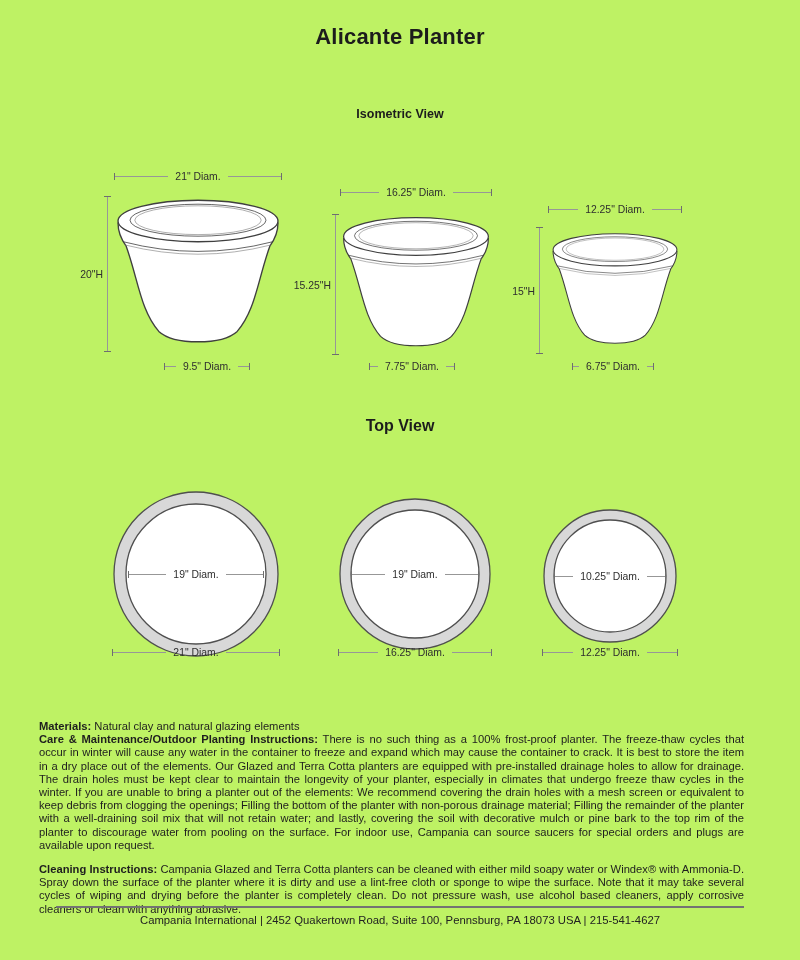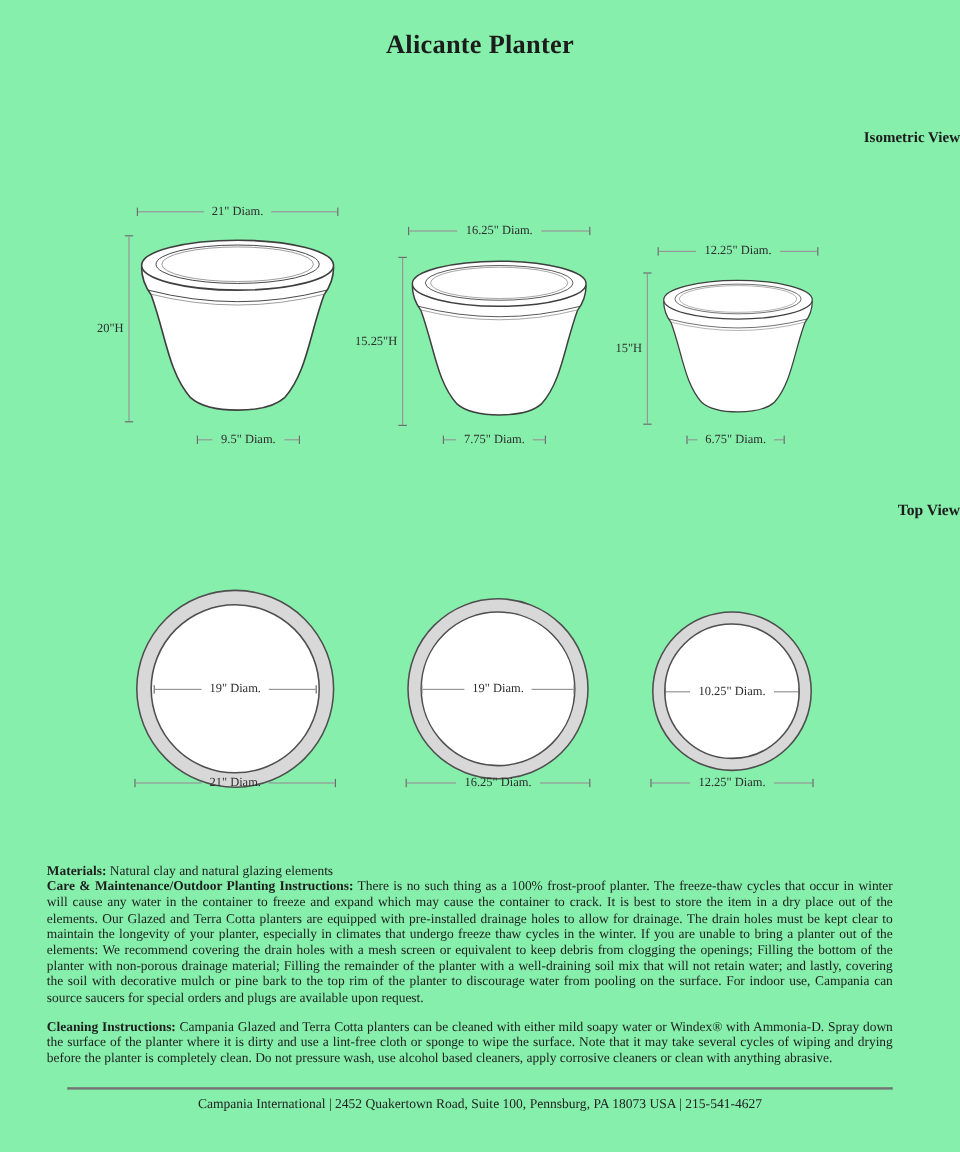--- a/index.html
+++ b/index.html
@@ -1,26 +1,26 @@
 <!DOCTYPE html>
 <html><head>
 <meta charset="utf-8">
 <style>
   html,body { margin:0; padding:0; background:#fff; }
   .page {
-    position:relative; width:800px; height:960px; background:#86efac;
-    font-family:Liberation Serif, serif; color:#1c1c1c;
+    position:relative; width:800px; height:960px; background:#bef264;
+    font-family:Liberation Sans, sans-serif; color:#1c1c1c;
     margin:0 auto; overflow:hidden;
   }
   .page-title {
     position:absolute; top:24px; left:0; width:100%;
     text-align:center; font-size:22px; font-weight:bold; letter-spacing:0.2px;
   }
   .view-heading {
-    position:absolute; left:0; width:100%; text-align:right;
+    position:absolute; left:0; width:100%; text-align:center;
     font-size:12.5px; font-weight:bold;
   }
   
   .dim-h { position:absolute; display:flex; align-items:center; height:12px; }
   .dim-h .tick { width:1px; height:7px; background:#6e6e6e; }
   .dim-h .seg  { flex:1; height:1px; background:#979797; }
   .dim-h .lbl  { padding:0 7px; font-size:10.4px; color:#2e2e2e; white-space:nowrap; }
   .dim-v { position:absolute; display:flex; flex-direction:column; align-items:center; width:12px; }
   .dim-v .tick { height:1px; width:7px; background:#6e6e6e; }
   .dim-v .seg  { flex:1; width:1px; background:#979797; }
@@ -134,21 +134,21 @@
     <span class="lbl">15"H</span>
   </div>
   <div class="dim-h" style="left:572px; top:360px; width:82px">
     <span class="tick"></span>
       <span class="seg"></span>
     <span class="lbl">6.75" Diam.</span>
     <span class="seg"></span>
       <span class="tick"></span>
   </div>
 
-  <div class="view-heading" style="top:417px; font-size:13px">Top View</div>
+  <div class="view-heading" style="top:417px; font-size:16px">Top View</div>
 
   <svg class="drawing" style="left:112px; top:490px" width="168" height="168" viewBox="0 0 168 168">
     <circle cx="84" cy="84" r="82" fill="#d8d8d8" stroke="#4f4f4f" stroke-width="1.3"></circle>
     <circle cx="84" cy="84" r="70" fill="#ffffff" stroke="#4f4f4f" stroke-width="1.3"></circle>
   </svg>
   <div class="dim-h" style="left:128px; top:568px; width:136px">
     <span class="tick"></span>
       <span class="seg"></span>
     <span class="lbl">19" Diam.</span>
     <span class="seg"></span>

